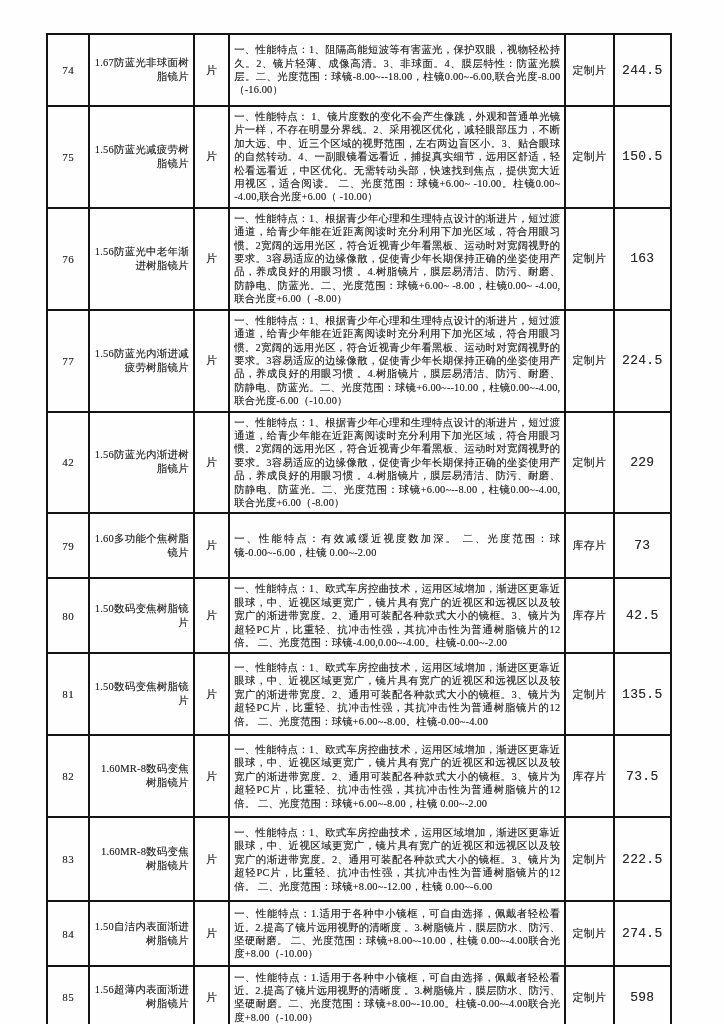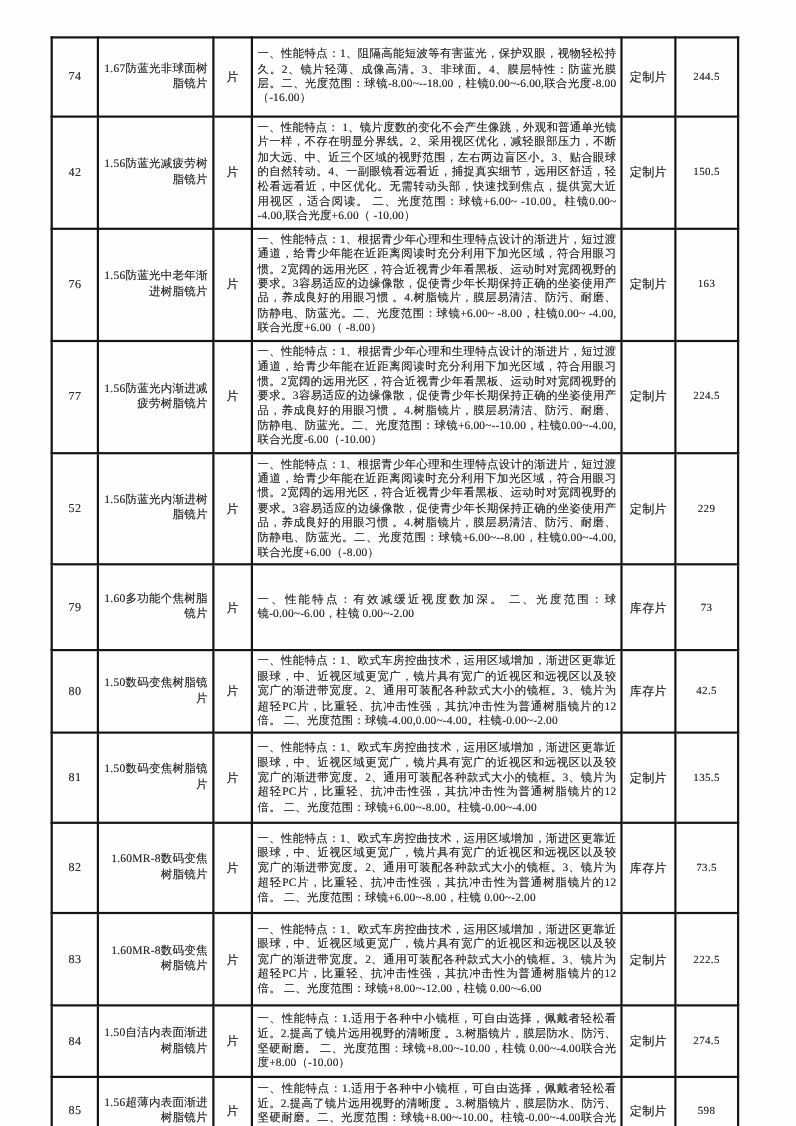--- a/index.html
+++ b/index.html
@@ -52,29 +52,29 @@
   }
   td.cell-desc {
     font-size: 10.4px;
     line-height: 13.4px;
     text-align: justify;
     text-justify: inter-ideograph;
     letter-spacing: 0.15px;
     padding: 4px 7px;
     border-radius: 19px;
   }
-  td.cell-price { font-size: 10px; }
+  td.cell-price { font-size: 13px; font-family: Liberation Mono, monospace; }
 
   
   tr:nth-child(1)  { height: 72px; }
   tr:nth-child(2)  { height: 86px; }
   tr:nth-child(3)  { height: 94px; }
   tr:nth-child(4)  { height: 91px; }
   tr:nth-child(5)  { height: 93px; }
-  tr:nth-child(6)  { height: 78px; }
+  tr:nth-child(6)  { height: 65px; }
   tr:nth-child(7)  { height: 75px; }
   tr:nth-child(8)  { height: 82px; }
   tr:nth-child(9)  { height: 82px; }
   tr:nth-child(10) { height: 84px; }
   tr:nth-child(11) { height: 65px; }
   tr:nth-child(12) { height: 62px; }
 </style>
 </head>
 <body>
 
@@ -91,21 +91,21 @@
     <tbody id="table-body">
         <tr>
           <td class="cell-num">74</td>
           <td class="cell-name">1.67防蓝光非球面树脂镜片</td>
           <td class="cell-unit">片</td>
           <td class="cell-desc">一、性能特点：1、阻隔高能短波等有害蓝光，保护双眼，视物轻松持久。2、镜片轻薄、成像高清。3、非球面。4、膜层特性：防蓝光膜层。二、光度范围：球镜-8.00~--18.00，柱镜0.00~-6.00,联合光度-8.00（-16.00）</td>
           <td class="cell-type">定制片</td>
           <td class="cell-price">244.5</td>
         </tr>
         <tr>
-          <td class="cell-num">42</td>
+          <td class="cell-num">75</td>
           <td class="cell-name">1.56防蓝光减疲劳树脂镜片</td>
           <td class="cell-unit">片</td>
           <td class="cell-desc">一、性能特点： 1、镜片度数的变化不会产生像跳，外观和普通单光镜片一样，不存在明显分界线。2、采用视区优化，减轻眼部压力，不断加大远、中、近三个区域的视野范围，左右两边盲区小。3、贴合眼球的自然转动。4、一副眼镜看远看近，捕捉真实细节，远用区舒适，轻松看远看近，中区优化。无需转动头部，快速找到焦点，提供宽大近用视区，适合阅读。 二、光度范围：球镜+6.00~ -10.00。柱镜0.00~ -4.00,联合光度+6.00（ -10.00）</td>
           <td class="cell-type">定制片</td>
           <td class="cell-price">150.5</td>
         </tr>
         <tr>
           <td class="cell-num">76</td>
           <td class="cell-name">1.56防蓝光中老年渐进树脂镜片</td>
           <td class="cell-unit">片</td>
@@ -115,21 +115,21 @@
         </tr>
         <tr>
           <td class="cell-num">77</td>
           <td class="cell-name">1.56防蓝光内渐进减疲劳树脂镜片</td>
           <td class="cell-unit">片</td>
           <td class="cell-desc">一、性能特点：1、根据青少年心理和生理特点设计的渐进片，短过渡通道，给青少年能在近距离阅读时充分利用下加光区域，符合用眼习惯。2宽阔的远用光区，符合近视青少年看黑板、运动时对宽阔视野的要求。3容易适应的边缘像散，促使青少年长期保持正确的坐姿使用产品，养成良好的用眼习惯 。4.树脂镜片，膜层易清洁、防污、耐磨、防静电、防蓝光。二、光度范围：球镜+6.00~--10.00，柱镜0.00~-4.00,联合光度-6.00（-10.00）</td>
           <td class="cell-type">定制片</td>
           <td class="cell-price">224.5</td>
         </tr>
         <tr>
-          <td class="cell-num">52</td>
+          <td class="cell-num">42</td>
           <td class="cell-name">1.56防蓝光内渐进树脂镜片</td>
           <td class="cell-unit">片</td>
           <td class="cell-desc">一、性能特点：1、根据青少年心理和生理特点设计的渐进片，短过渡通道，给青少年能在近距离阅读时充分利用下加光区域，符合用眼习惯。2宽阔的远用光区，符合近视青少年看黑板、运动时对宽阔视野的要求。3容易适应的边缘像散，促使青少年长期保持正确的坐姿使用产品，养成良好的用眼习惯 。4.树脂镜片，膜层易清洁、防污、耐磨、防静电、防蓝光。二、光度范围：球镜+6.00~--8.00，柱镜0.00~-4.00,联合光度+6.00（-8.00）</td>
           <td class="cell-type">定制片</td>
           <td class="cell-price">229</td>
         </tr>
         <tr>
           <td class="cell-num">79</td>
           <td class="cell-name">1.60多功能个焦树脂镜片</td>
           <td class="cell-unit">片</td>

